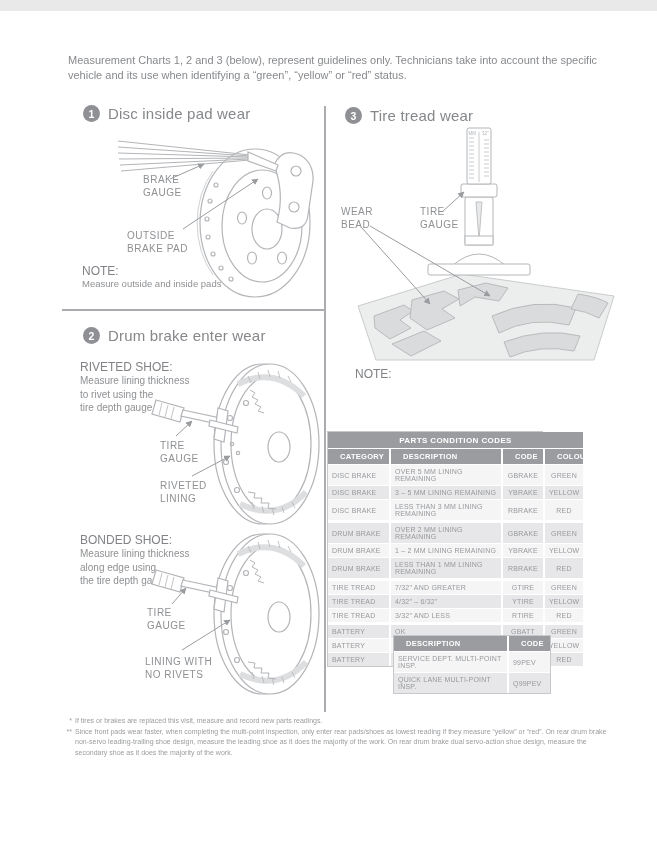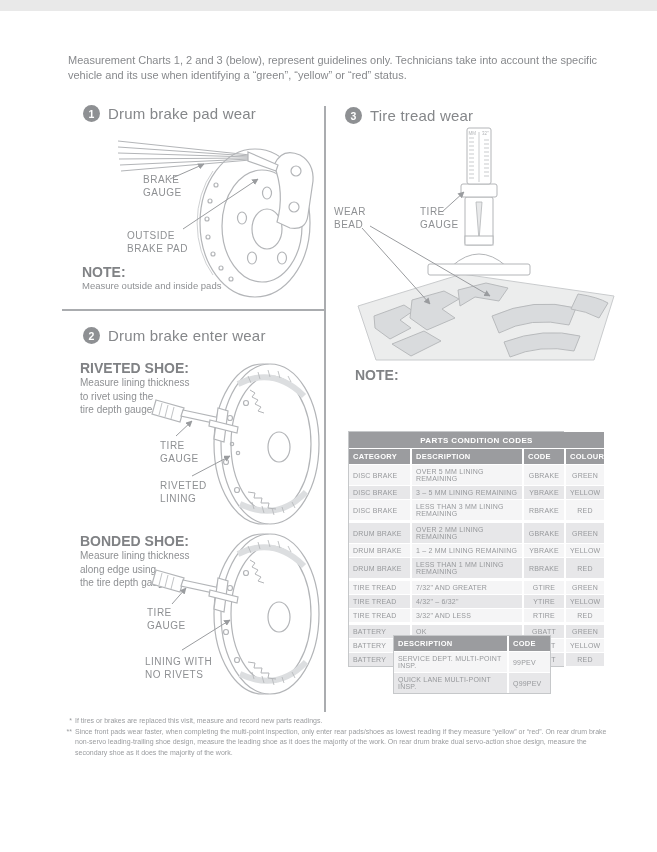--- a/index.html
+++ b/index.html
@@ -21,34 +21,34 @@
   .divider-v{left:324px;top:95px;width:2px;height:606px;background:#aaacaf}
   .divider-h{left:62px;top:298px;width:262px;height:2px;background:#aaacaf}
   .sec-header{display:flex;align-items:center;gap:8px}
   .badge{
     width:17px;height:17px;border-radius:50%;background:#8e9093;color:#fff;
     font-size:10.5px;font-weight:bold;display:flex;align-items:center;justify-content:center;flex:none;
   }
   .sec-title{font-size:15px;color:#85878a;letter-spacing:.2px}
   .art{position:absolute}
   .dlabel{font-size:10px;letter-spacing:.5px;line-height:1.3;white-space:pre-line;color:#8e9093}
-  .note-title{font-weight:bold;font-size:14px;color:#808285}
+  .note-title{font-weight:normal;font-size:12px;color:#808285}
   .note-body{font-size:9.5px;line-height:1.35;white-space:pre-line;color:#8e9093}
   .block{width:118px}
   .block .note-body{font-size:10px}
   
   .tablebox{position:absolute;border:1px solid #c6c8ca;background:#fff}
   .codes-table{width:100%;border-collapse:collapse;table-layout:fixed}
   .codes-table th.title{
     background:var(--header-bg);color:#fff;font-size:8px;font-weight:bold;
     letter-spacing:.4px;text-align:center;padding:3.5px 0;border-bottom:1px solid #fff;
   }
   .codes-table tr.cols th{
     background:var(--header-bg);color:#fff;font-size:7.5px;font-weight:bold;
-    text-align:left;padding:3px 4px;letter-spacing:.3px;
+    text-align:left;padding:3px 12px;letter-spacing:.3px;
   }
   .codes-table tr.cols th:not(:first-child){border-left:2px solid #fff}
   .codes-table td{
     font-size:7px;line-height:1;color:#97999c;padding:3px 4px;
     background:var(--row-base);border-top:1px solid #fff;letter-spacing:.2px;
   }
   .codes-table td:not(:first-child){border-left:2px solid #fff}
   .codes-table tr.alt td{background:var(--row-alt)}
   .codes-table tr.grp td{border-top:3px solid #fff}
   .codes-table .c{text-align:center}
@@ -64,21 +64,21 @@
 
 <div class="page">
 
   <p class="abs intro">Measurement Charts 1, 2 and 3 (below), represent guidelines only. Technicians take into account the specific vehicle and its use when identifying a “green”, “yellow” or “red” status.</p>
 
   <div class="abs divider-v"></div>
   <div class="abs divider-h"></div>
 
   <div class="abs sec-header" style="left:83px;top:94px">
     <span class="badge">1</span>
-    <span class="sec-title">Drum brake pad wear</span>
+    <span class="sec-title">Disc inside pad wear</span>
   </div>
 
   <svg class="art" style="left:80px;top:108px" width="245" height="186" viewBox="0 0 245 186">
     <defs>
       <marker id="ah1" viewBox="0 0 10 10" refX="9" refY="5" markerWidth="6.5" markerHeight="6.5" orient="auto">
         <path d="M0,0L10,5L0,10z" fill="#9a9c9f"></path>
       </marker>
     </defs>
     <g fill="none" stroke="#b3b5b8" stroke-width="1.2">
       <ellipse cx="175" cy="104" rx="55" ry="74" fill="#fff"></ellipse>
@@ -250,30 +250,30 @@
       <text x="128.5" y="11" font-size="4.5" fill="#b3b5b8" stroke="none">MM</text>
       <text x="142" y="11" font-size="4.5" fill="#b3b5b8" stroke="none">32"</text>
     </g>
     <g stroke="#9a9c9f" stroke-width="1">
       <line x1="22" y1="104" x2="90" y2="180" marker-end="url(#ah4)"></line>
       <line x1="30" y1="102" x2="150" y2="172" marker-end="url(#ah4)"></line>
       <line x1="102" y1="88" x2="124" y2="68" marker-end="url(#ah4)"></line>
     </g>
   </svg>
 
-  <div class="abs dlabel" style="left:334px;top:194px">WEAR
+  <div class="abs dlabel" style="left:341px;top:194px">WEAR
 BEAD</div>
   <div class="abs dlabel" style="left:420px;top:194px">TIRE
 GAUGE</div>
 
   <div class="abs" style="left:355px;top:356px;width:230px">
     <div class="note-title">NOTE:</div>
   </div>
 
-  <div class="tablebox" style="left:348px;top:420px;width:216px">
+  <div class="tablebox" style="left:327px;top:420px;width:216px">
     <table class="codes-table">
       <colgroup>
           <col style="width:62px">
           <col style="width:112px">
           <col style="width:42px">
           <col style="width:39px">
         </colgroup>
       <thead>
         <tr>
             <th class="title" colspan="4">PARTS CONDITION CODES</th>

